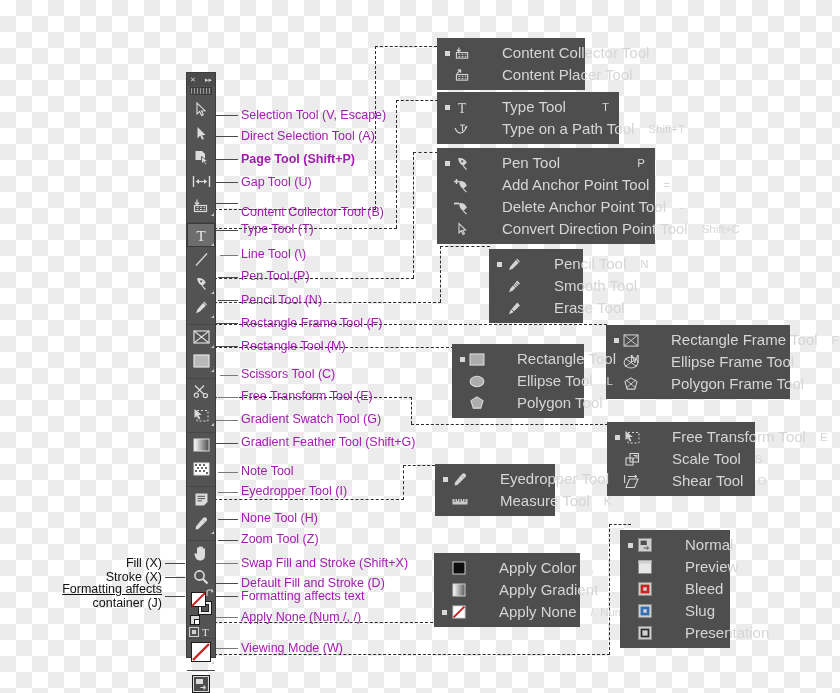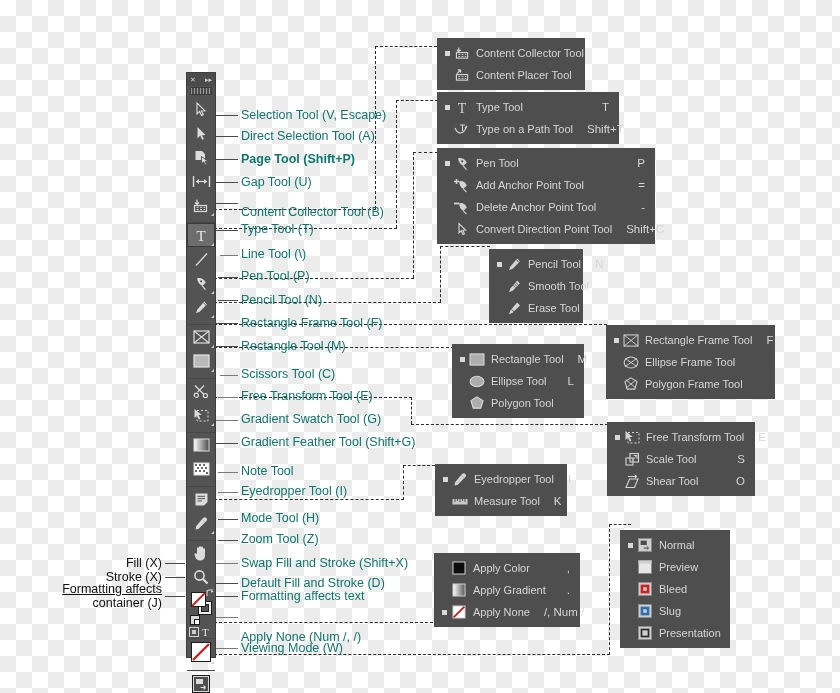--- a/index.html
+++ b/index.html
@@ -53,31 +53,31 @@
   #defaultfs{position:absolute;left:3px;top:26px;width:10px;height:10px;background:#d9d9d9;border:1px solid #1c1c1c;box-sizing:border-box;}
   #defaultfs i{position:absolute;left:3px;top:3px;width:6px;height:6px;background:#fff;border:1px solid #1c1c1c;box-sizing:border-box;}
   #fmtrow{position:absolute;left:2px;top:37px;width:26px;height:12px;display:flex;align-items:center;gap:3px;}
   #fmtcont{width:10px;height:10px;border:1px solid #cfcfcf;box-sizing:border-box;position:relative;background:#535353;}
   #fmtcont i{position:absolute;left:2px;top:2px;right:2px;bottom:2px;background:#cfcfcf;}
   #fmttext{color:#e3e3e3;font-family:"Liberation Serif",serif;font-size:11px;line-height:11px;}
   #applynone{width:20px;height:20px;border:1px solid #1c1c1c;background:#ffffff;position:relative;box-sizing:border-box;}
   #viewmode{width:18px;height:18px;border:1px solid #1c1c1c;background:#d9d9d9;position:relative;box-sizing:border-box;}
 
   
-  .tl{position:absolute;font-size:12.5px;color:#0f766e;white-space:nowrap;line-height:13px;}
+  .tl{position:absolute;font-size:12.5px;color:#a21caf;white-space:nowrap;line-height:13px;}
   .tl-left{position:absolute;font-size:12.5px;color:#111;white-space:nowrap;text-align:right;line-height:14px;}
 
   
   .panel{position:absolute;background:#4e4e4e;box-sizing:border-box;
          padding:4px 10px 4px 6px;}
   .prow{display:flex;align-items:center;height:22px;white-space:nowrap;}
   .pmark{width:9px;flex:0 0 9px;display:flex;align-items:center;justify-content:center;}
   .pmark s{display:block;width:5px;height:5px;background:#d8d8d8;}
   .picon{width:20px;flex:0 0 20px;display:flex;align-items:center;justify-content:center;}
-  .plabel{color:#d6d6d6;font-size:11px;line-height:12px;padding-left:4px;}
+  .plabel{color:#d6d6d6;font-size:15px;line-height:12px;padding-left:4px;margin-left:26px;}
   .pkey{color:#d6d6d6;font-size:11.5px;line-height:12px;margin-left:auto;padding-left:14px;}
 </style>
 </head>
 <body>
 
 <div id="stage">
 
   <div class="conn h" style="left:375px;top:46px;width:62px;"></div>
   <div class="conn v" style="left:375px;top:46px;height:163px;"></div>
   <div class="conn h" style="left:214px;top:209px;width:162px;"></div>
@@ -402,36 +402,36 @@
   <div class="lead" style="left:216px;top:443px;width:22px;"></div>
   <div class="tl" style="left:241px;top:436px;">Gradient Feather Tool (Shift+G)</div>
 
   <div class="lead light" style="left:218px;top:472px;width:20px;"></div>
   <div class="tl" style="left:241px;top:465px;">Note Tool</div>
 
   <div class="lead light" style="left:218px;top:492px;width:20px;"></div>
   <div class="tl" style="left:241px;top:485px;">Eyedropper Tool (I)</div>
 
   <div class="lead" style="left:218px;top:519px;width:20px;"></div>
-  <div class="tl" style="left:241px;top:512px;">Mode Tool (H)</div>
+  <div class="tl" style="left:241px;top:512px;">None Tool (H)</div>
 
   <div class="lead" style="left:218px;top:540px;width:20px;"></div>
   <div class="tl" style="left:241px;top:533px;">Zoom Tool (Z)</div>
 
   <div class="lead light" style="left:216px;top:563px;width:22px;"></div>
   <div class="tl" style="left:241px;top:557px;">Swap Fill and Stroke (Shift+X)</div>
 
   <div class="lead" style="left:216px;top:583px;width:22px;"></div>
   <div class="tl" style="left:241px;top:577px;">Default Fill and Stroke (D)</div>
 
   <div class="lead" style="left:216px;top:596px;width:22px;"></div>
   <div class="tl" style="left:241px;top:590px;">Formatting affects text</div>
 
   <div class="lead light" style="left:216px;top:617px;width:22px;"></div>
-  <div class="tl" style="left:241px;top:611px;margin-top:20px;">Apply None (Num /, /)</div>
+  <div class="tl" style="left:241px;top:611px;">Apply None (Num /, /)</div>
 
   <div class="lead light" style="left:216px;top:648px;width:22px;"></div>
   <div class="tl" style="left:241px;top:642px;">Viewing Mode (W)</div>
 
   <div class="lead" style="left:165px;top:563px;width:20px;"></div>
   <div class="tl-left" style="left:60px;top:556px;width:102px;">Fill (X)</div>
 
   <div class="lead" style="left:165px;top:577px;width:20px;"></div>
   <div class="tl-left" style="left:60px;top:570px;width:102px;">Stroke (X)</div>
 
@@ -577,21 +577,21 @@
           <svg width="15" height="15" viewBox="0 0 15 15">
             <path d="M10.2 1.6 L13 4.4 L5.6 11.8 L2 13.3 L3.4 9.6 Z" fill="#d4d4d4"></path>
             <path d="M4.6 8.4 L7.4 11.2" stroke="#4e4e4e" stroke-width="1"></path>
           </svg>
         </span>
       <span class="plabel">Erase Tool</span>
       <span class="pkey"></span>
     </div>
   </div>
 
-  <div class="panel" style="left:606px;top:325px;width:169px;">
+  <div class="panel" style="left:606px;top:325px;width:184px;">
     <div class="prow">
       <span class="pmark">
           <s></s>
         </span>
       <span class="picon">
           <svg width="16" height="13" viewBox="0 0 17 14">
             <rect x="1" y="1" width="15" height="12" fill="none" stroke="#d4d4d4" stroke-width="1.1"></rect>
             <path d="M1 1 L16 13 M16 1 L1 13" stroke="#d4d4d4" stroke-width="1"></path>
           </svg>
         </span>
@@ -689,21 +689,21 @@
           <svg width="15" height="15" viewBox="0 0 15 15">
             <path d="M4.5 5 H13 L9.5 13.5 H1 Z" fill="none" stroke="#d4d4d4" stroke-width="1.1"></path>
             <path d="M3 2.5 H12 M12 2.5 l-2.4 -1.6 M12 2.5 l-2.4 1.6" stroke="#d4d4d4" stroke-width="1" fill="none"></path>
           </svg>
         </span>
       <span class="plabel">Shear Tool</span>
       <span class="pkey">O</span>
     </div>
   </div>
 
-  <div class="panel" style="left:435px;top:464px;width:132px;">
+  <div class="panel" style="left:435px;top:464px;width:120px;">
     <div class="prow">
       <span class="pmark">
           <s></s>
         </span>
       <span class="picon">
           <svg width="15" height="15" viewBox="0 0 15 15">
             <path d="M9.4 1.8 a2.2 2.2 0 0 1 3.1 3.1 l-1.3 1.3 -3.1 -3.1 z" fill="#d4d4d4"></path>
             <path d="M8.1 3.1 L11.2 6.2 L4.4 13 L1.6 13.4 L2 10.6 Z" fill="#d4d4d4"></path>
           </svg>
         </span>

